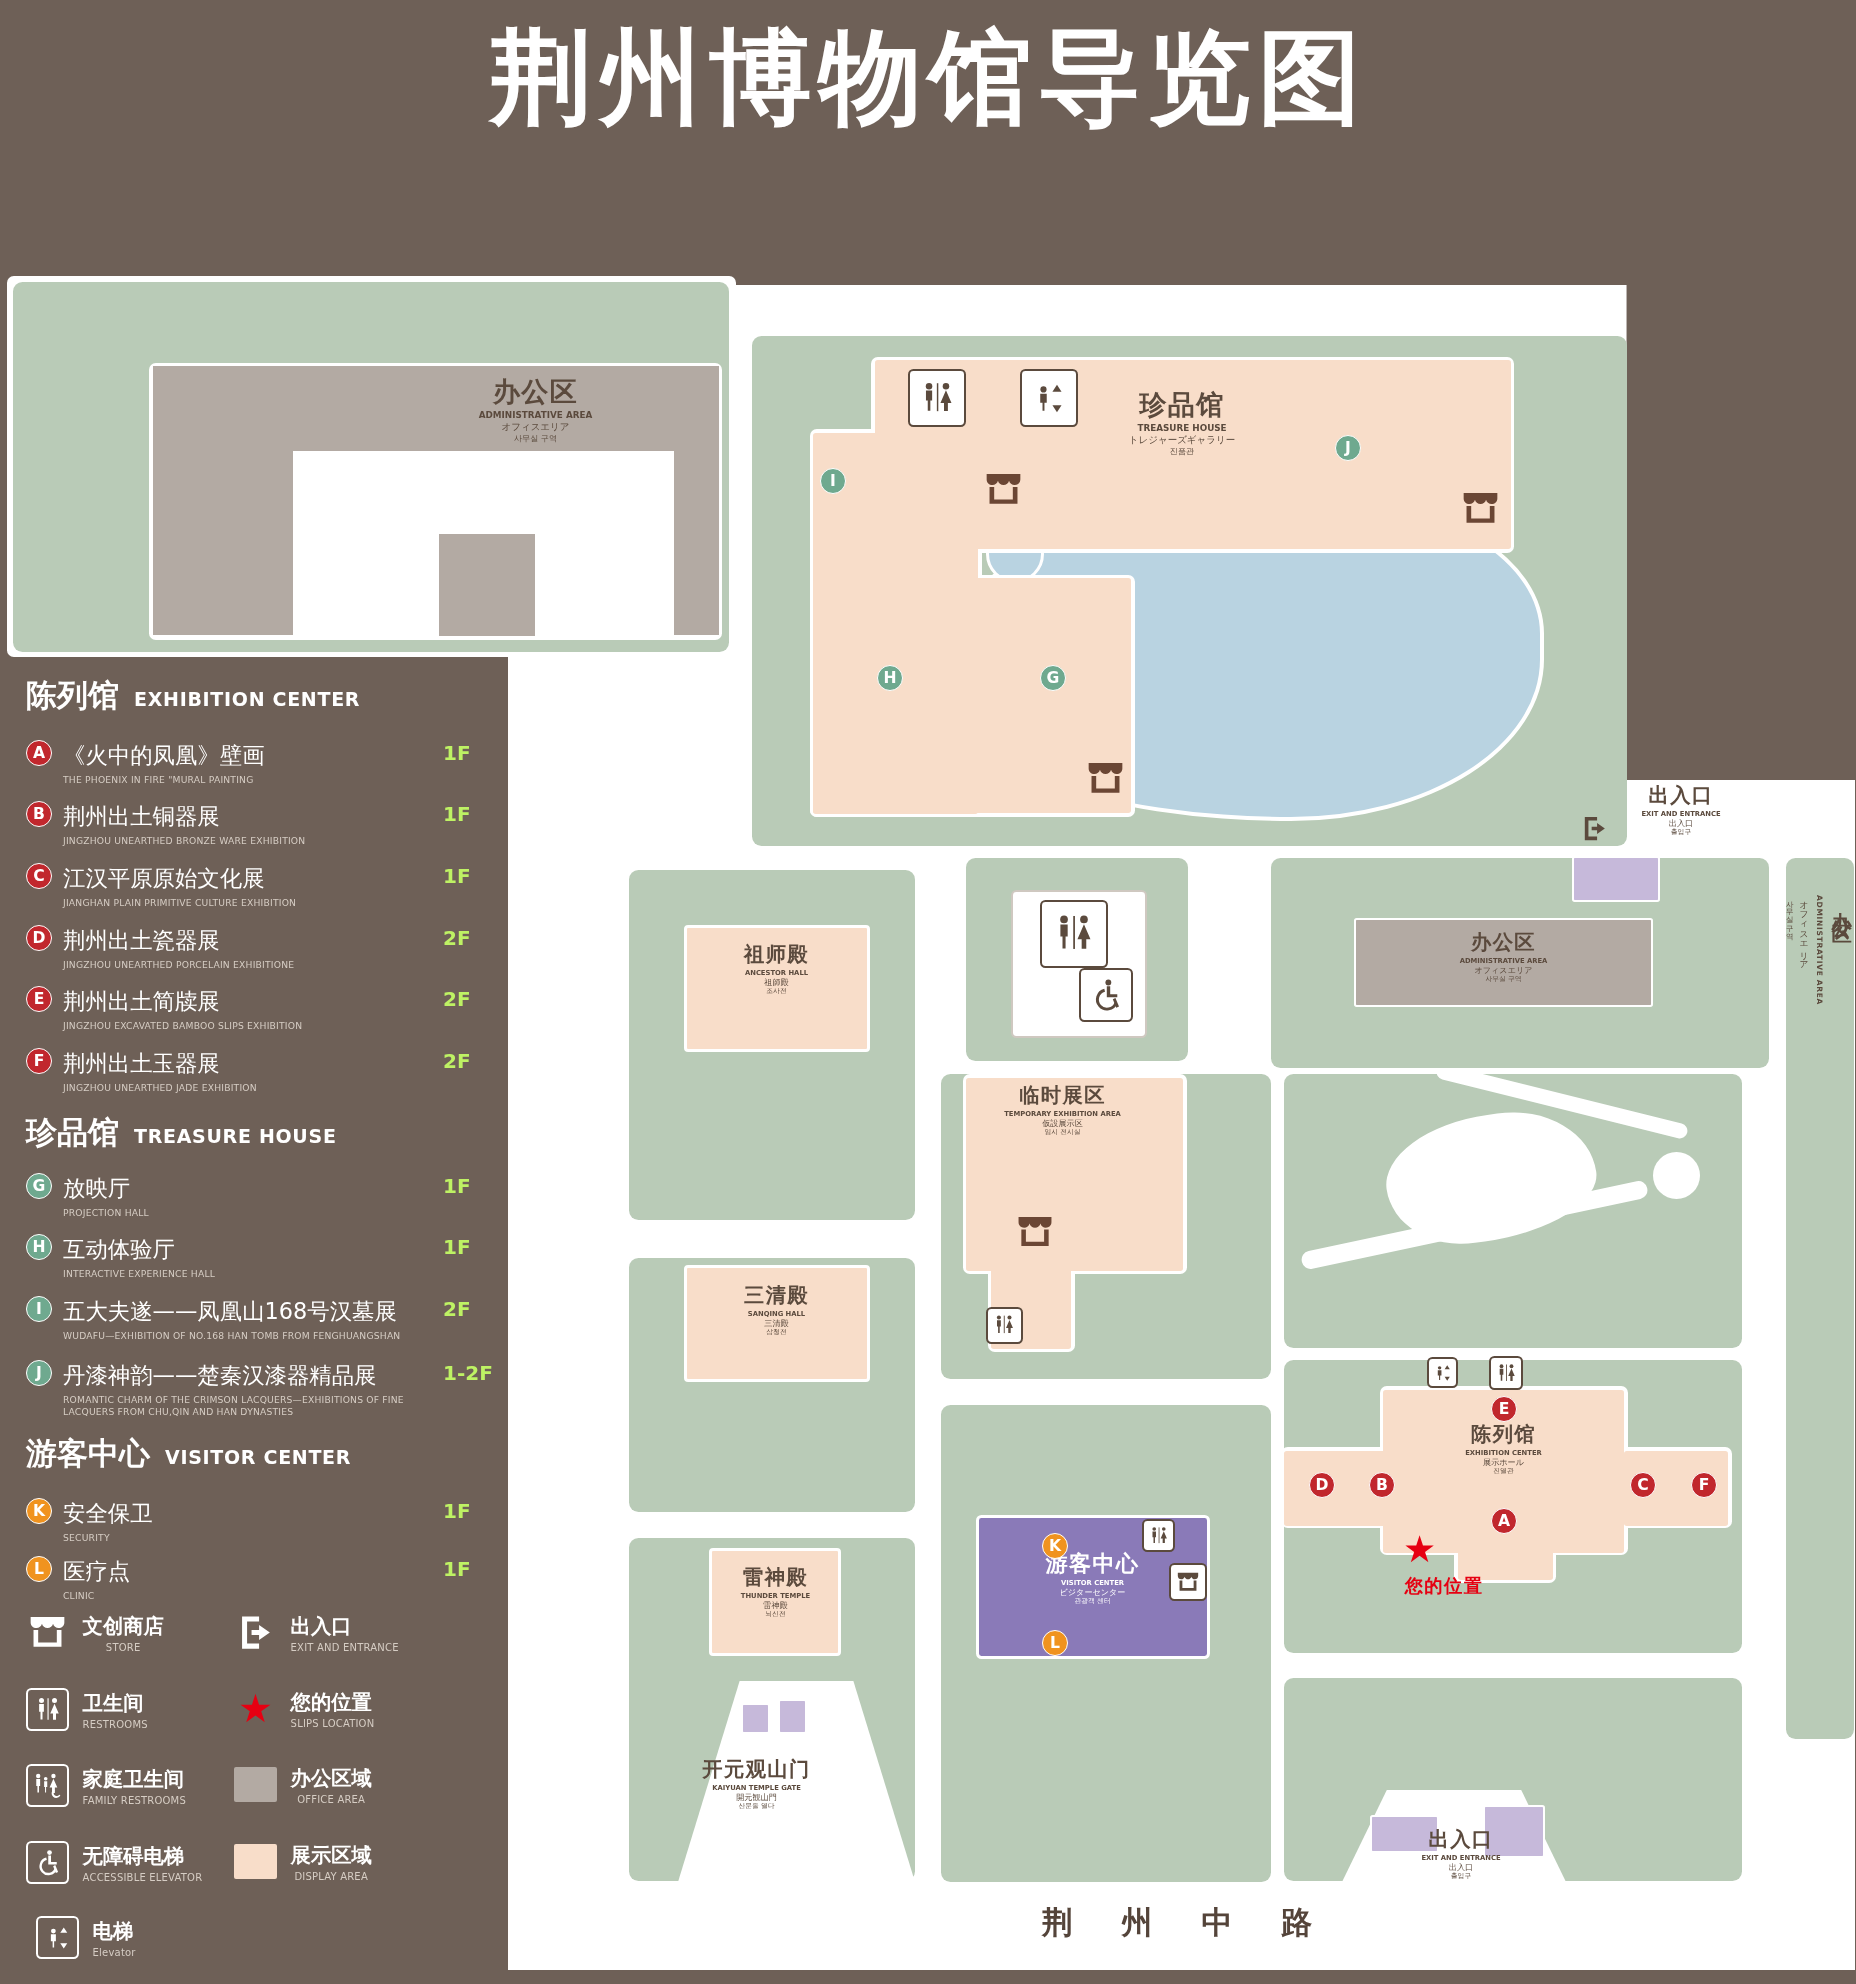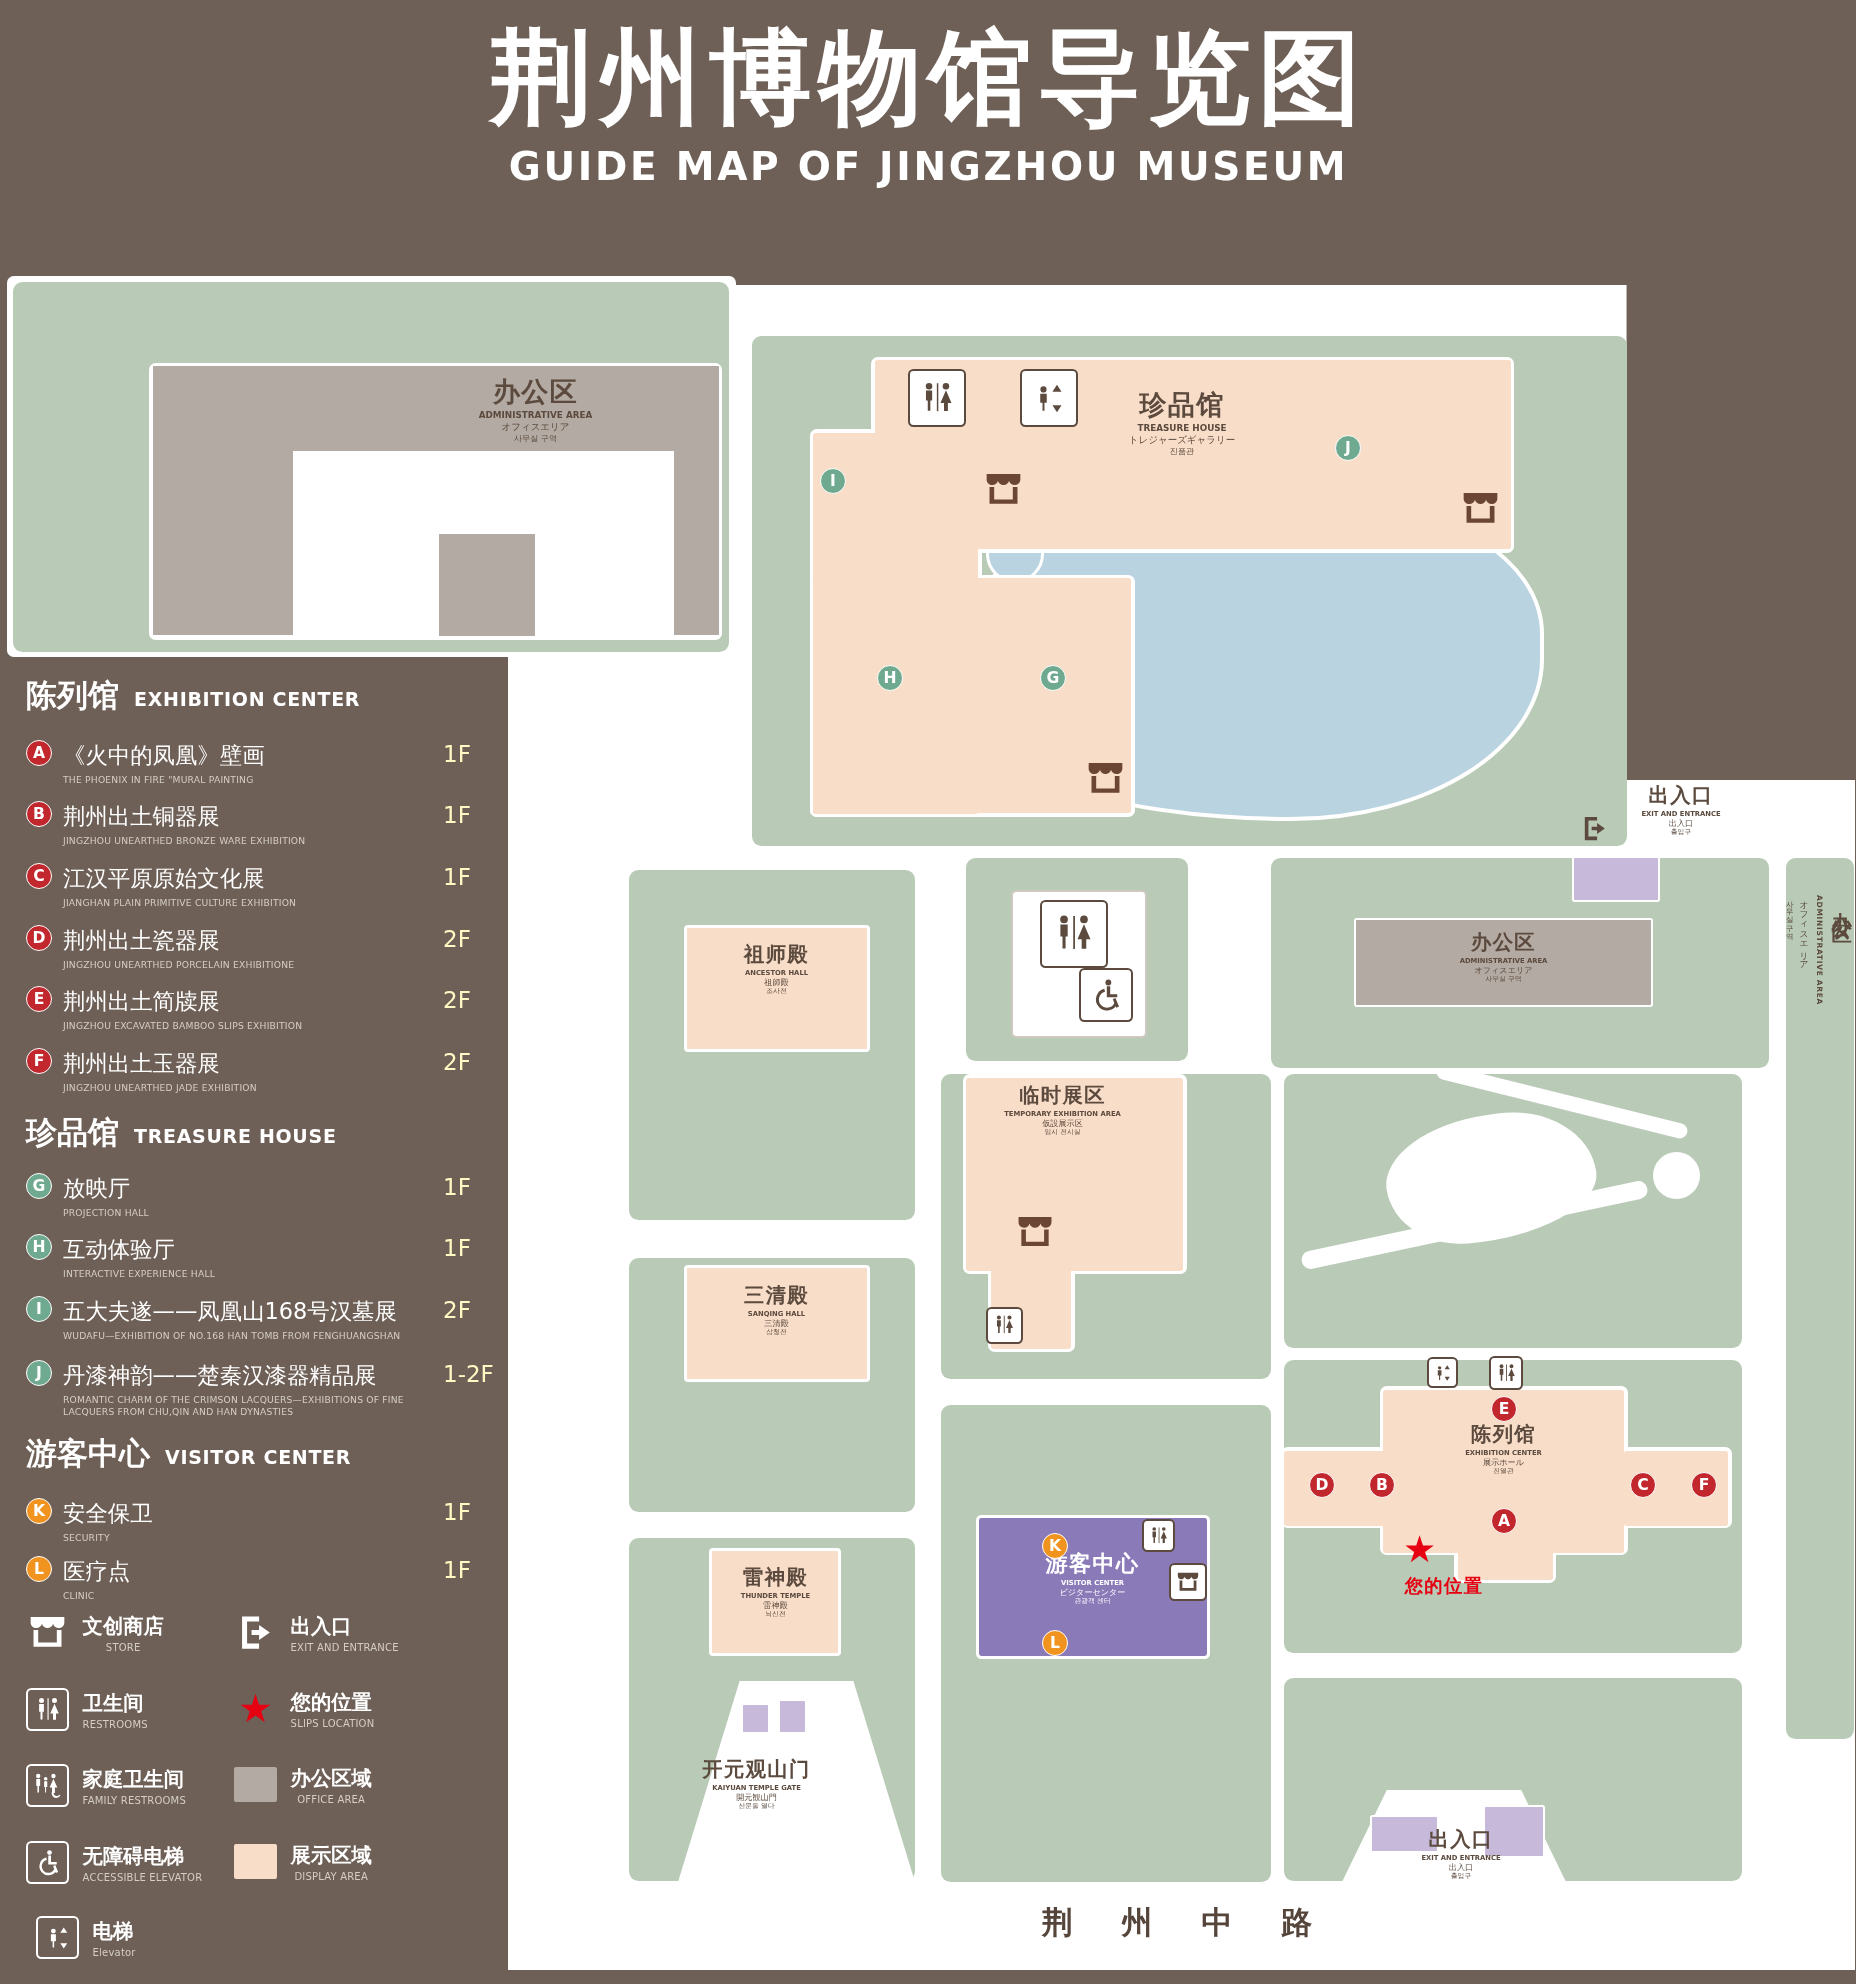--- a/index.html
+++ b/index.html
@@ -51,21 +51,21 @@
   
   .star{color:#e60012;font-size:37px;line-height:1;}
   .loc{color:#e60012;font-size:18.3px;font-weight:800;text-align:center;letter-spacing:1.4px;}
   
   .sb-h{color:#fff;display:flex;align-items:baseline;}
   .sb-h .h-zh{font-size:31px;font-weight:800;}
   .sb-h .h-en{font-size:19px;font-weight:800;margin-left:15px;letter-spacing:0.7px;}
   .sb-i{display:flex;gap:11px;width:481px;}
   .sb-i .zh{font-size:22.4px;color:#fff;}
   .sb-i .en{font-size:9.2px;color:#d6cdc4;margin-top:2.7px;max-width:366px;line-height:1.3;letter-spacing:0.2px;}
-  .sb-i .fl{position:absolute;left:417px;top:1.4px;font-size:23px;font-weight:400;color:#fef9c3;}
+  .sb-i .fl{position:absolute;left:417px;top:1.4px;font-size:20px;font-weight:700;color:#bef264;}
   .lg{display:flex;align-items:center;gap:13.6px;color:#fff;}
   .lg .zh{font-size:20.3px;font-weight:700;color:#fff;}
   .lg .en{font-size:10px;color:#d6cdc4;margin-top:2px;letter-spacing:0.2px;text-align:center;}
   .bx{border:2.4px solid #fff;border-radius:5.4px;display:flex;align-items:center;justify-content:center;box-sizing:border-box;}
   .sw{width:43px;height:35px;border-radius:2px;}
   .sw-gray{background:#b3aaa3}.sw-pink{background:#f8ddc9}
 </style>
 </head>
 <body>
 
@@ -106,21 +106,20 @@
   <symbol id="i-store" viewBox="0 0 24 24">
     <path d="M2.6 3.4h18.8v3c0 1.8-1.4 3.1-3.2 3.1-1.5 0-2.8-1-3.1-2.4-.3 1.4-1.6 2.4-3.1 2.4s-2.8-1-3.1-2.4c-.3 1.4-1.6 2.4-3.1 2.4-1.8 0-3.2-1.3-3.2-3.1z"></path>
     <path d="M4.2 10.6h2.6v7h10.4v-7h2.6V20H4.2z"></path>
   </symbol>
 </defs>
 </svg>
 
 <div class="stage">
 
   <div class="b title">荆州博物馆导览图</div>
-  <div class="b subtitle">GUIDE MAP OF JINGZHOU MUSEUM</div>
 
   <div>
 
     <div class="b wz" style="left:6.8px;top:276px;width:729px;height:381px;border-radius:6.8px;"></div>
     <div class="b wz" style="left:508px;top:285px;width:1347px;height:1685px;clip-path:polygon(0 0,83.04% 0,83.04% 29.38%,100% 29.38%,100% 100%,0 100%);"></div>
 
     <div class="b green" style="left:13px;top:282px;width:716px;height:370px;"></div>
     <div class="b green" style="left:752px;top:336px;width:875px;height:510px;"></div>
     <div class="b green" style="left:629px;top:870px;width:286px;height:350px;"></div>
     <div class="b green" style="left:966px;top:858px;width:222px;height:203px;"></div>

